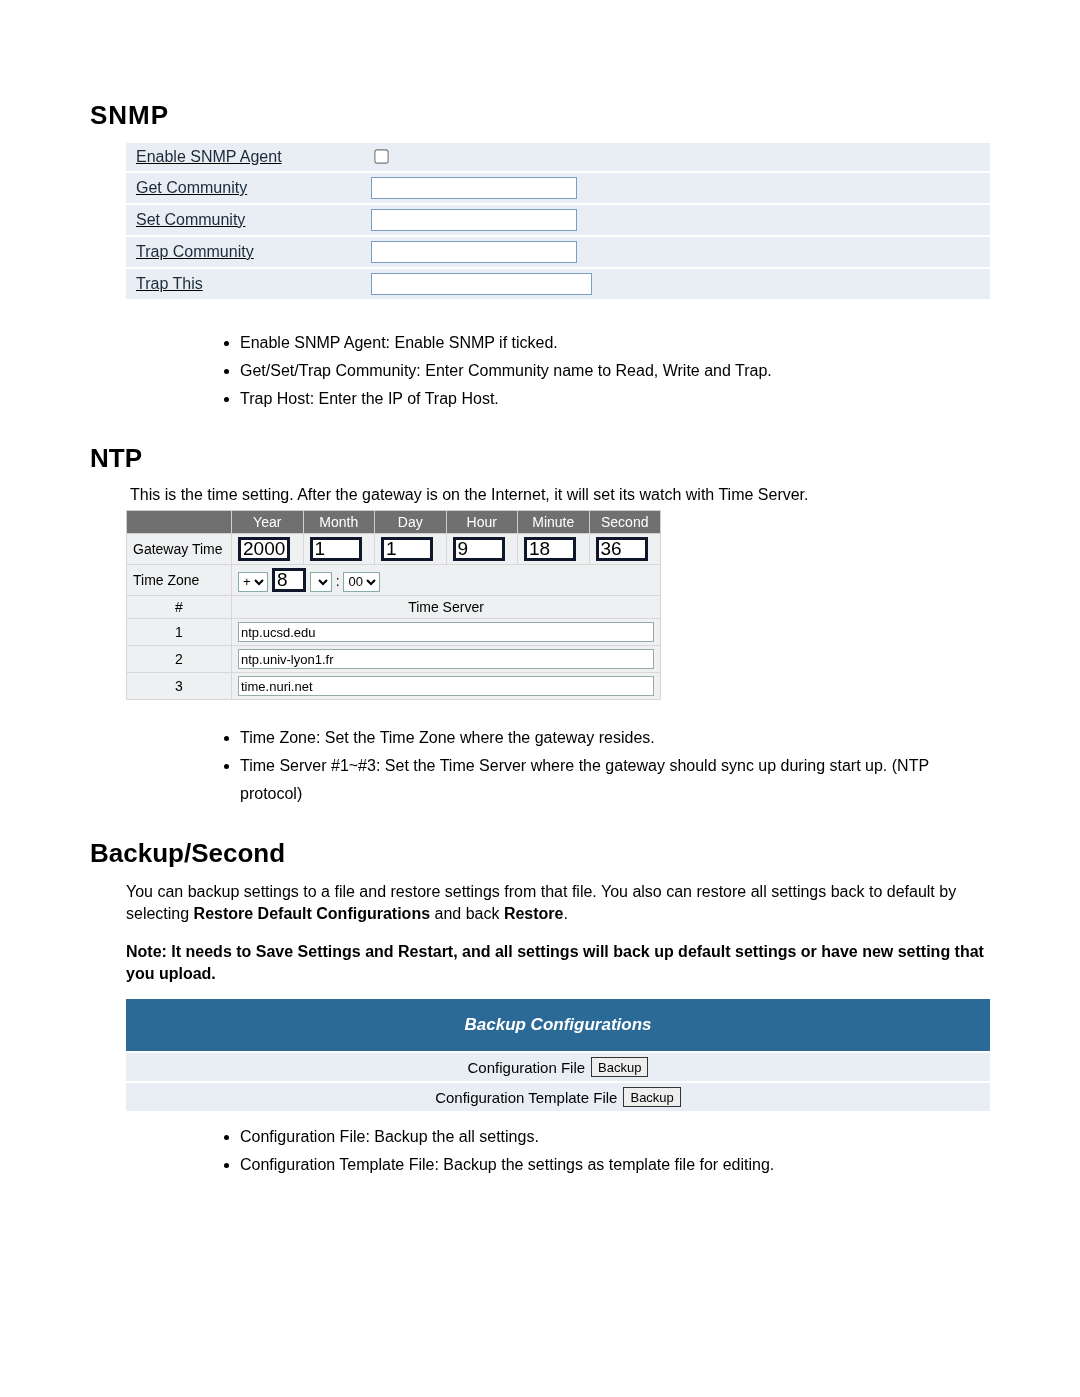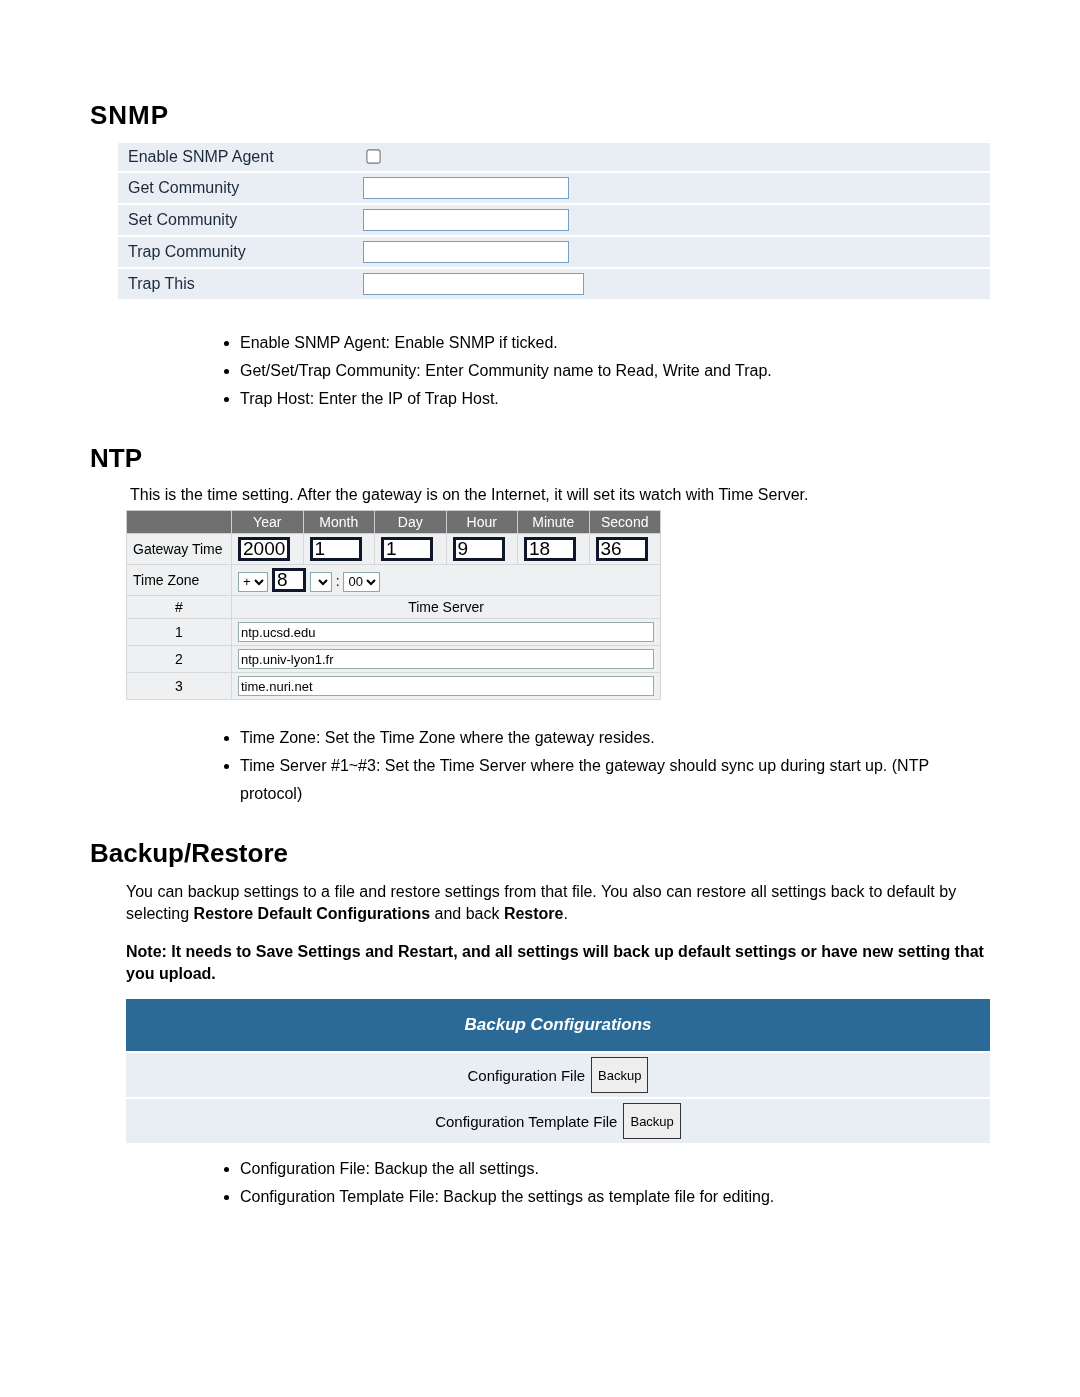--- a/index.html
+++ b/index.html
@@ -29,31 +29,31 @@
   .ntp-table select.small{height:20px;border:1px solid #8aa;background:#fff;font-size:13px;}
   .ntp-table input.server{width:410px;height:16px;border:1px solid #9aa;font-size:13px;}
   .ntp-table td.tsh{background:#eef0f2;text-align:center;}
   
   .backup-table{width:100%;border-collapse:collapse;margin:14px 0 10px 0;}
   .backup-table th{background:#2b6a97;color:#fff;font-weight:bold;font-size:17px;font-style:italic;padding:16px;}
   .backup-table td{background:#e9eef4;padding:4px 6px;font-size:15px;}
   .backup-table tr{border-bottom:2px solid #fff;}
   .backup-table .row{text-align:center;}
   .rowinner{display:inline-flex;align-items:center;gap:6px;}
-  .backup-btn{border:1px solid #333;background:#eee;font-size:13px;padding:0 6px;height:36px;cursor:pointer;}
+  .backup-btn{border:1px solid #333;background:#eee;font-size:13px;padding:0 6px;height:20px;cursor:pointer;}
   .paras p{font-size:16px;margin:0 0 6px 36px;line-height:22px;}
   .paras p.note{margin-top:16px;}
 </style>
 </head>
 <body>
 
 <div class="page">
 
   <h2 class="section">SNMP</h2>
-  <div style="margin-left:28px;">
+  <div style="margin-left:36px;text-decoration:underline;">
     <table class="snmp-table">
       <tbody>
           <tr>
         <td class="label">Enable SNMP Agent</td>
         <td><input type="checkbox" style=""></td>
       </tr>
       <tr>
         <td class="label">Get Community</td>
         <td><input class="text" value="" style=""></td>
       </tr>
@@ -132,21 +132,21 @@
     </tbody>
       </table>
   </div>
   <div class="indent" style="margin-top:24px;">
     <ul class="bullets">
       <li>Time Zone: Set the Time Zone where the gateway resides.</li>
       <li>Time Server #1~#3: Set the Time Server where the gateway should sync up during start up. (NTP protocol)</li>
     </ul>
   </div>
 
-  <h2 class="section" style="letter-spacing:0;margin-top:20px;">Backup/Restore</h2>
+  <h2 class="section" style="letter-spacing:0;margin-top:20px;">Backup/Second</h2>
   <div class="paras">
     <p>
       <span>You can backup settings to a file and restore settings from that file. You also can restore all settings back to default by selecting </span><b>Restore Default Configurations</b><span> and back </span><b>Restore</b><span>.</span>
     </p>
     <p class="note"><b>Note: It needs to Save Settings and Restart, and all settings will back up default settings or have new setting that you upload.</b></p>
   </div>
   <div style="margin-left:36px;">
     <table class="backup-table">
       <tbody>
           <tr>

